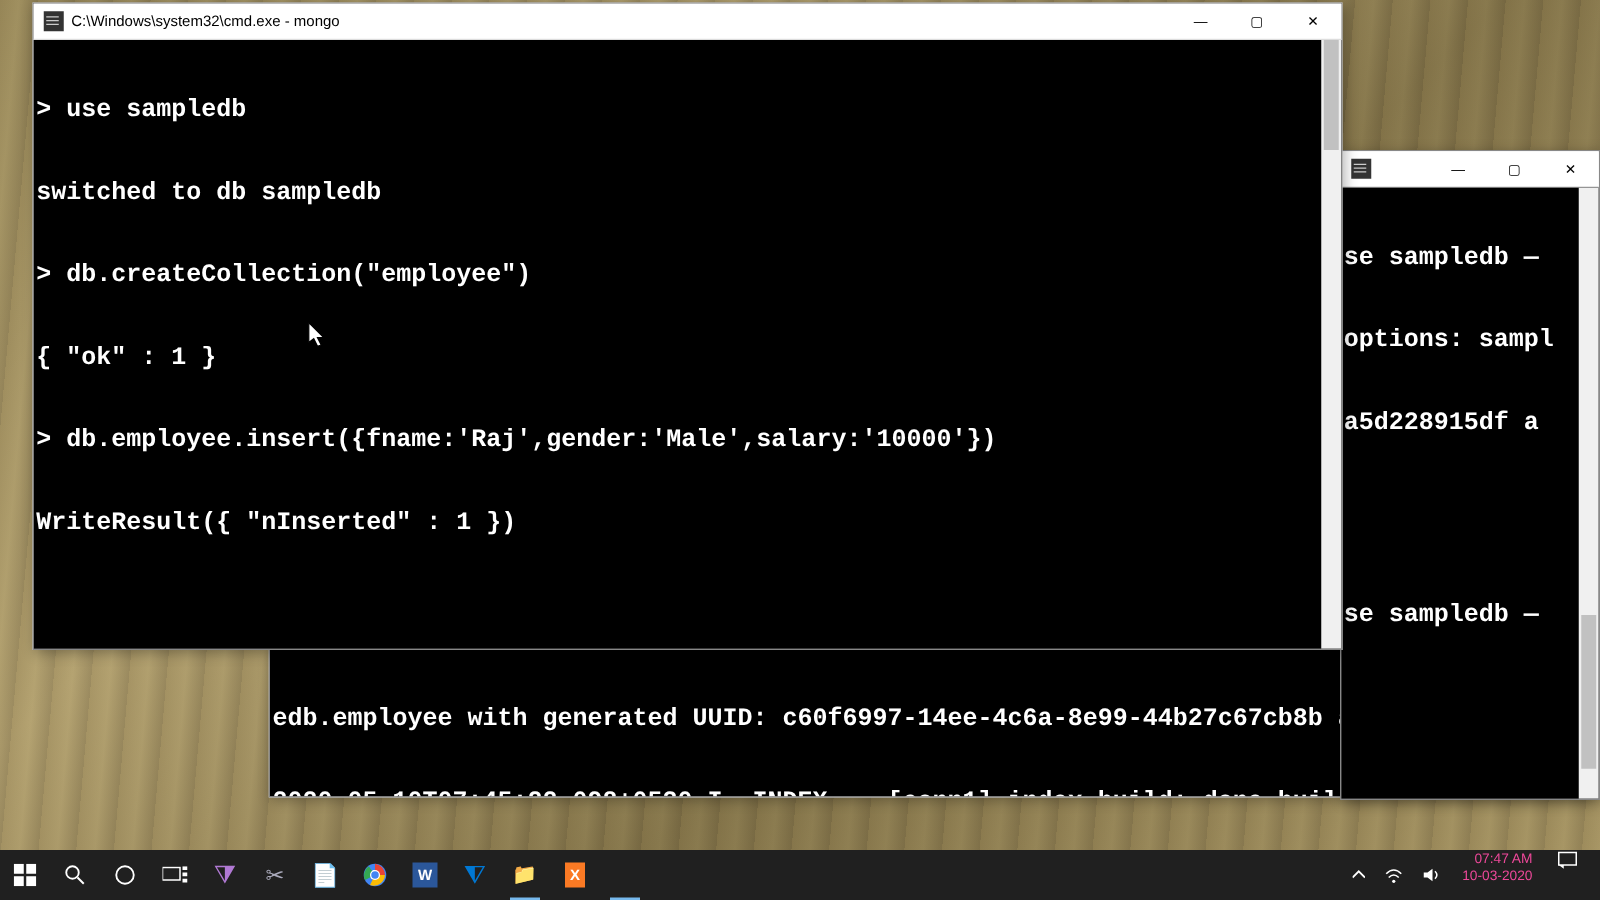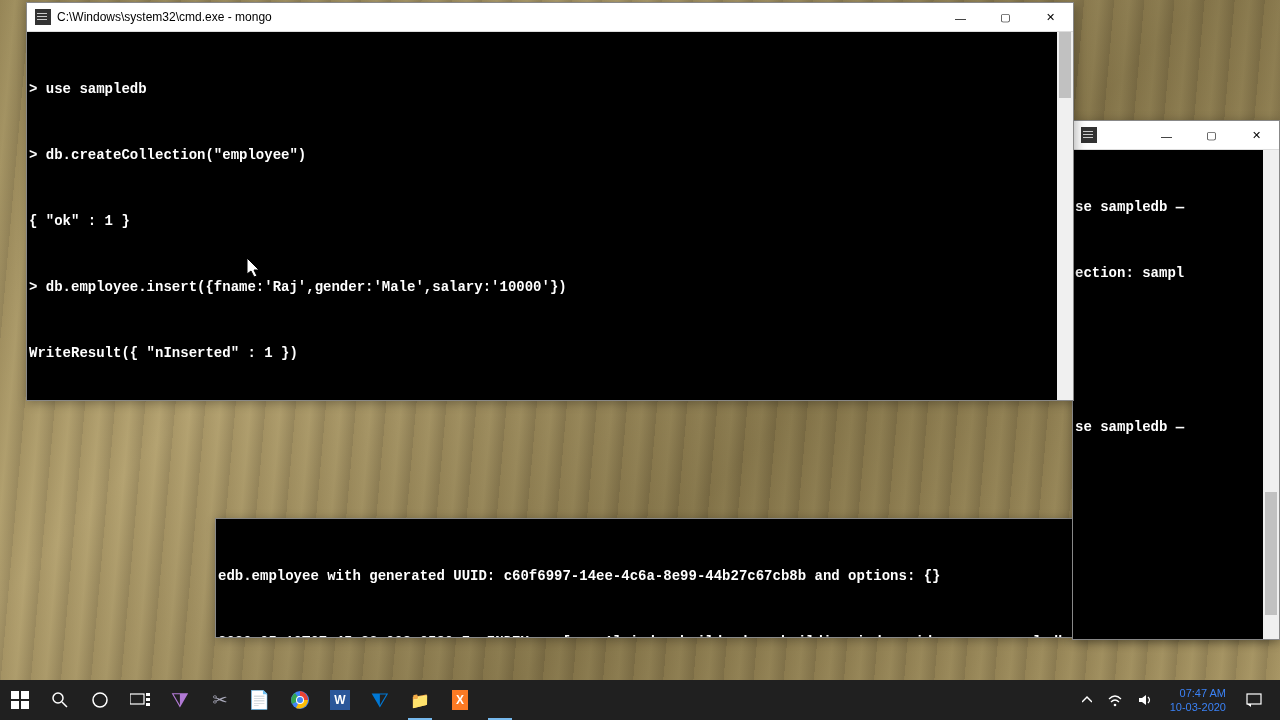--- a/index.html
+++ b/index.html
@@ -59,21 +59,21 @@
   display: flex;
   align-items: center;
   justify-content: center;
   font-size: 11px;
   color: #000;
 }
 .terminal-body {
   background: #000;
   color: #fff;
   font-family: Consolas, "Courier New", monospace;
-  font-size: 14px;
+  font-size: 20px;
   line-height: 22px;
   padding: 2px 12px 2px 2px;
   height: calc(100% - 29px);
   overflow: hidden;
   position: relative;
   white-space: pre;
   font-weight: bold;
 }
 .terminal-body .line { white-space: pre-wrap; word-break: break-all; }
 .scrollbar {
@@ -121,22 +121,21 @@
   bottom: 0;
   left: 8px;
   right: 8px;
   height: 2px;
   background: #76b9ed;
 }
 .startbtn svg { width: 18px; height: 18px; }
 .systray {
   margin-left: auto;
   display: flex;
-  align-items: center;
-  color: #3b82f6;
+  color: #ec4899;
   font-size: 12px;
   height: 100%;
   padding-right: 8px;
 }
 .systray .tray-item {
   padding: 0 8px;
   height: 100%;
   display: flex;
   align-items: center;
 }
@@ -167,21 +166,22 @@
       <span class="app-icon"></span>
       <span class="title-text"></span>
       <div class="winbtns">
         <div class="winbtn">—</div>
         <div class="winbtn">▢</div>
         <div class="winbtn close">✕</div>
       </div>
     </div>
     <div class="terminal-body">
       <div class="line">se sampledb —</div>
-      <div class="line">ection: sampl</div>
+      <div class="line">options: sampl</div>
+      <div class="line">a5d228915df a</div>
       <div class="line"></div>
       <div class="line"></div>
       <div class="line">se sampledb —</div>
       <div class="line"></div>
       
       <div class="line"></div>
       
       <div class="line"></div>
       
       <div class="line"></div>
@@ -195,32 +195,33 @@
   <div class="window window-bottom" style="left:215px; top:518px; width:1055px; height:120px;">
     <div class="terminal-body" style="height:100%;">
       <div class="line">edb.employee with generated UUID: c60f6997-14ee-4c6a-8e99-44b27c67cb8b and options: {}</div>
       <div class="line">2020-05-10T07:45:22.098+0530 I  INDEX    [conn1] index build: done building index _id_ on ns sampledb.employee</div>
       <div class="scrollbar">
         <div class="thumb" style="top:85%; height:15%;"></div>
       </div>
     </div>
   </div>
 
-  <div class="window window-front" style="left:26px; top:2px; width:1048px; height:399px;">
+  <div class="window window-front" style="left:26px; top:2px; width:1048px; height:518px;">
     <div class="titlebar">
       <span class="app-icon"></span>
       <span class="title-text">C:\Windows\system32\cmd.exe - mongo</span>
       <div class="winbtns">
         <div class="winbtn">—</div>
         <div class="winbtn">▢</div>
         <div class="winbtn close">✕</div>
       </div>
     </div>
     <div class="terminal-body">
       <div class="line">&gt; use sampledb</div>
+      <div class="line">switched to db sampledb</div>
       <div class="line">&gt; db.createCollection("employee")</div>
       <div class="line">{ "ok" : 1 }</div>
       <div class="line">&gt; db.employee.insert({fname:'Raj',gender:'Male',salary:'10000'})</div>
       <div class="line">WriteResult({ "nInserted" : 1 })</div>
       
       
       
       
       
       

